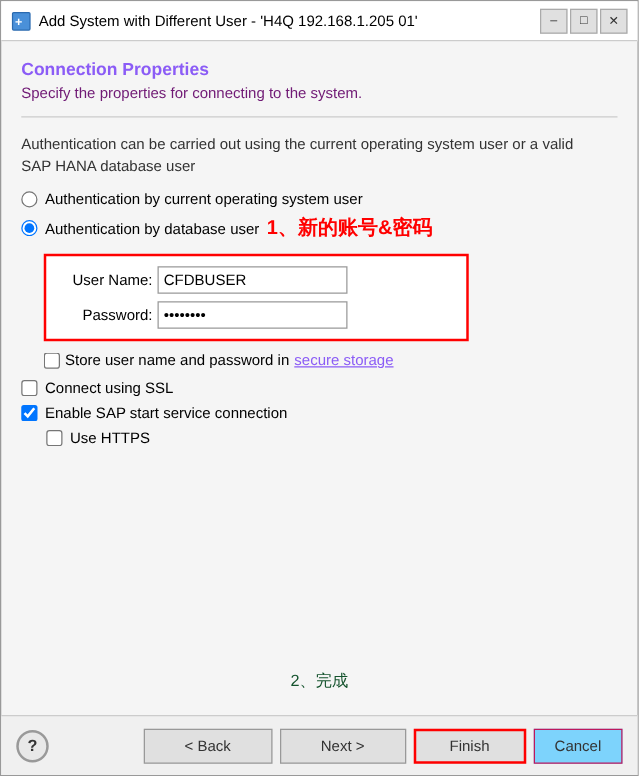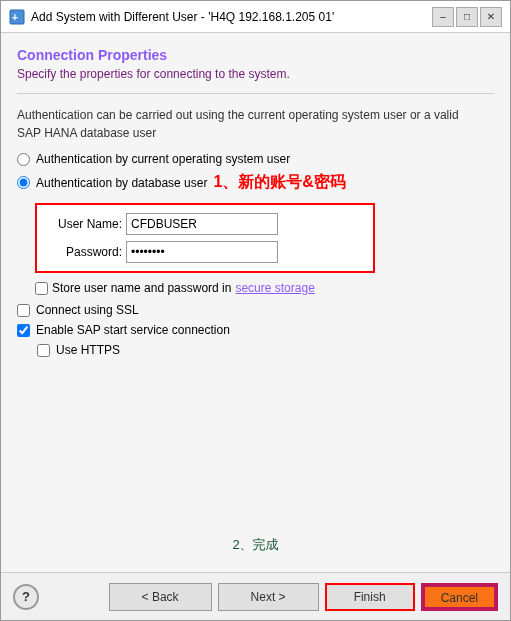--- a/index.html
+++ b/index.html
@@ -227,22 +227,22 @@
       background: #e0e0e0;
       border: 2px solid red;
       font-size: 12px;
       cursor: pointer;
       color: #333;
       font-weight: normal;
     }
     .cancel-btn {
       padding: 4px 16px;
       height: 28px;
-      background: #f97316;
-      border: 4px solid #be185d;
+      background: #7dd3fc;
+      border: 1px solid #be185d;
       font-size: 12px;
       cursor: pointer;
       color: #333;
     }
     .spacer { flex: 1; }
   </style>
 </head>
 <body>
 
 <div class="window">

